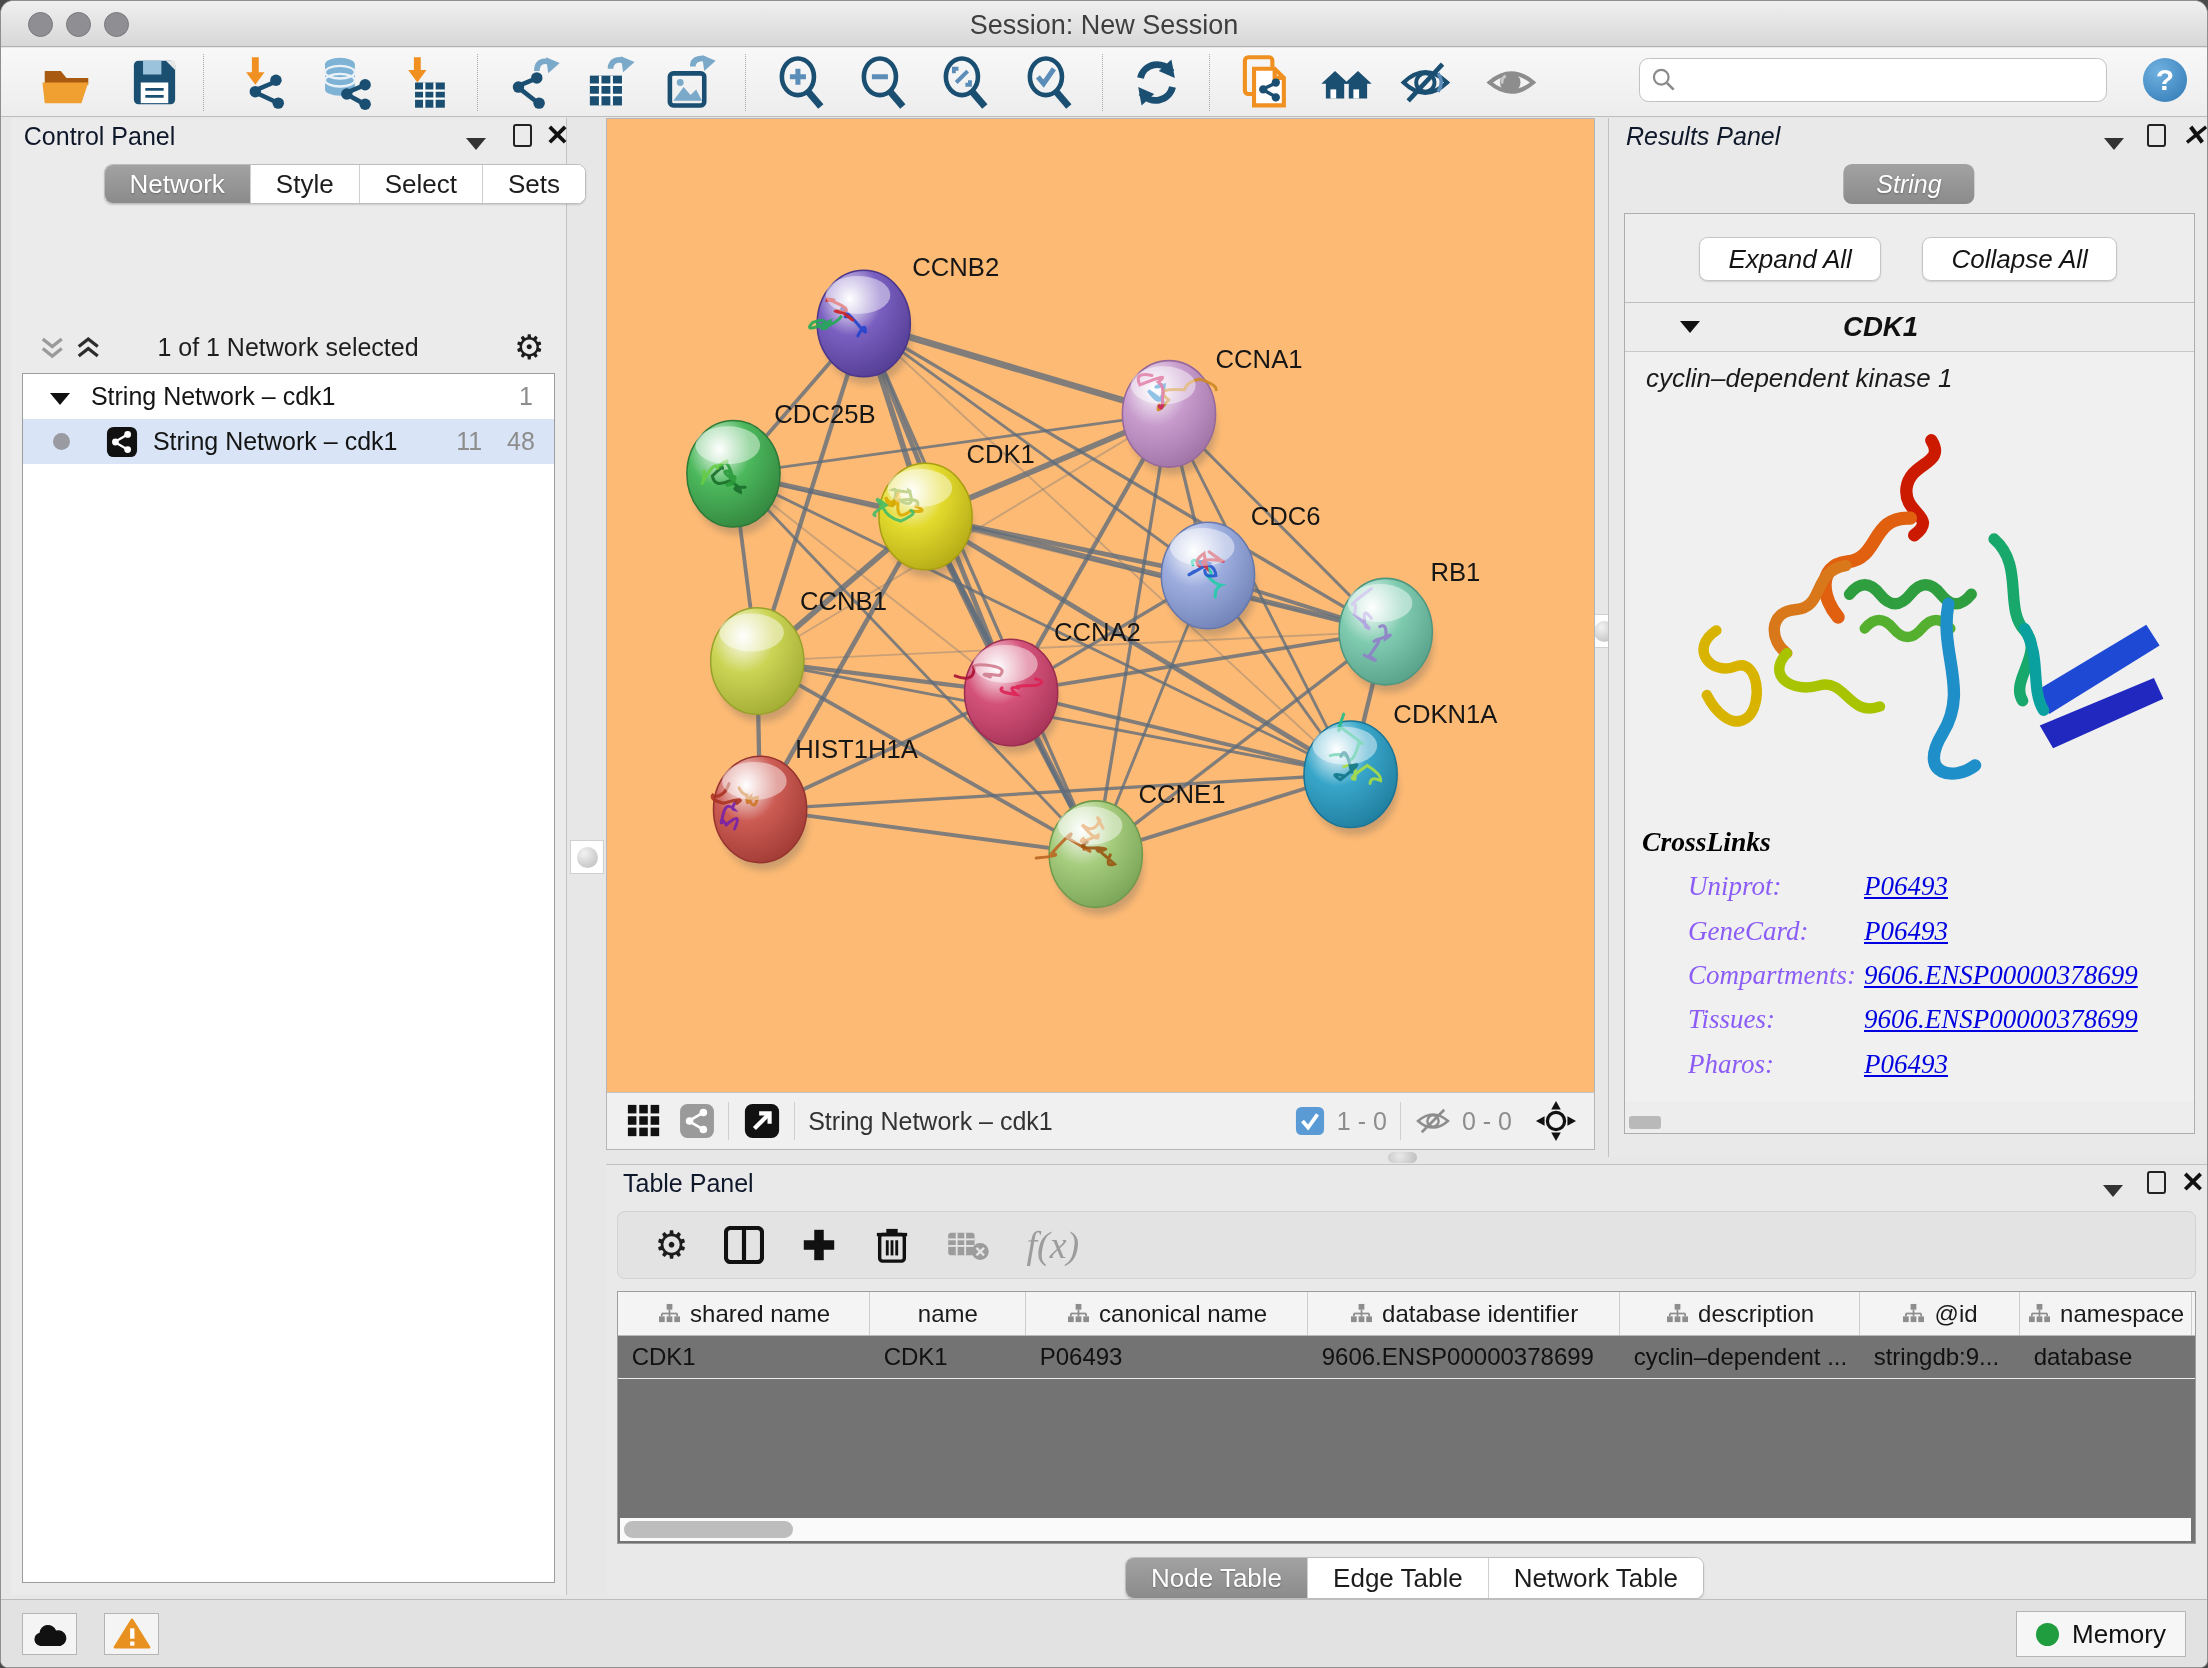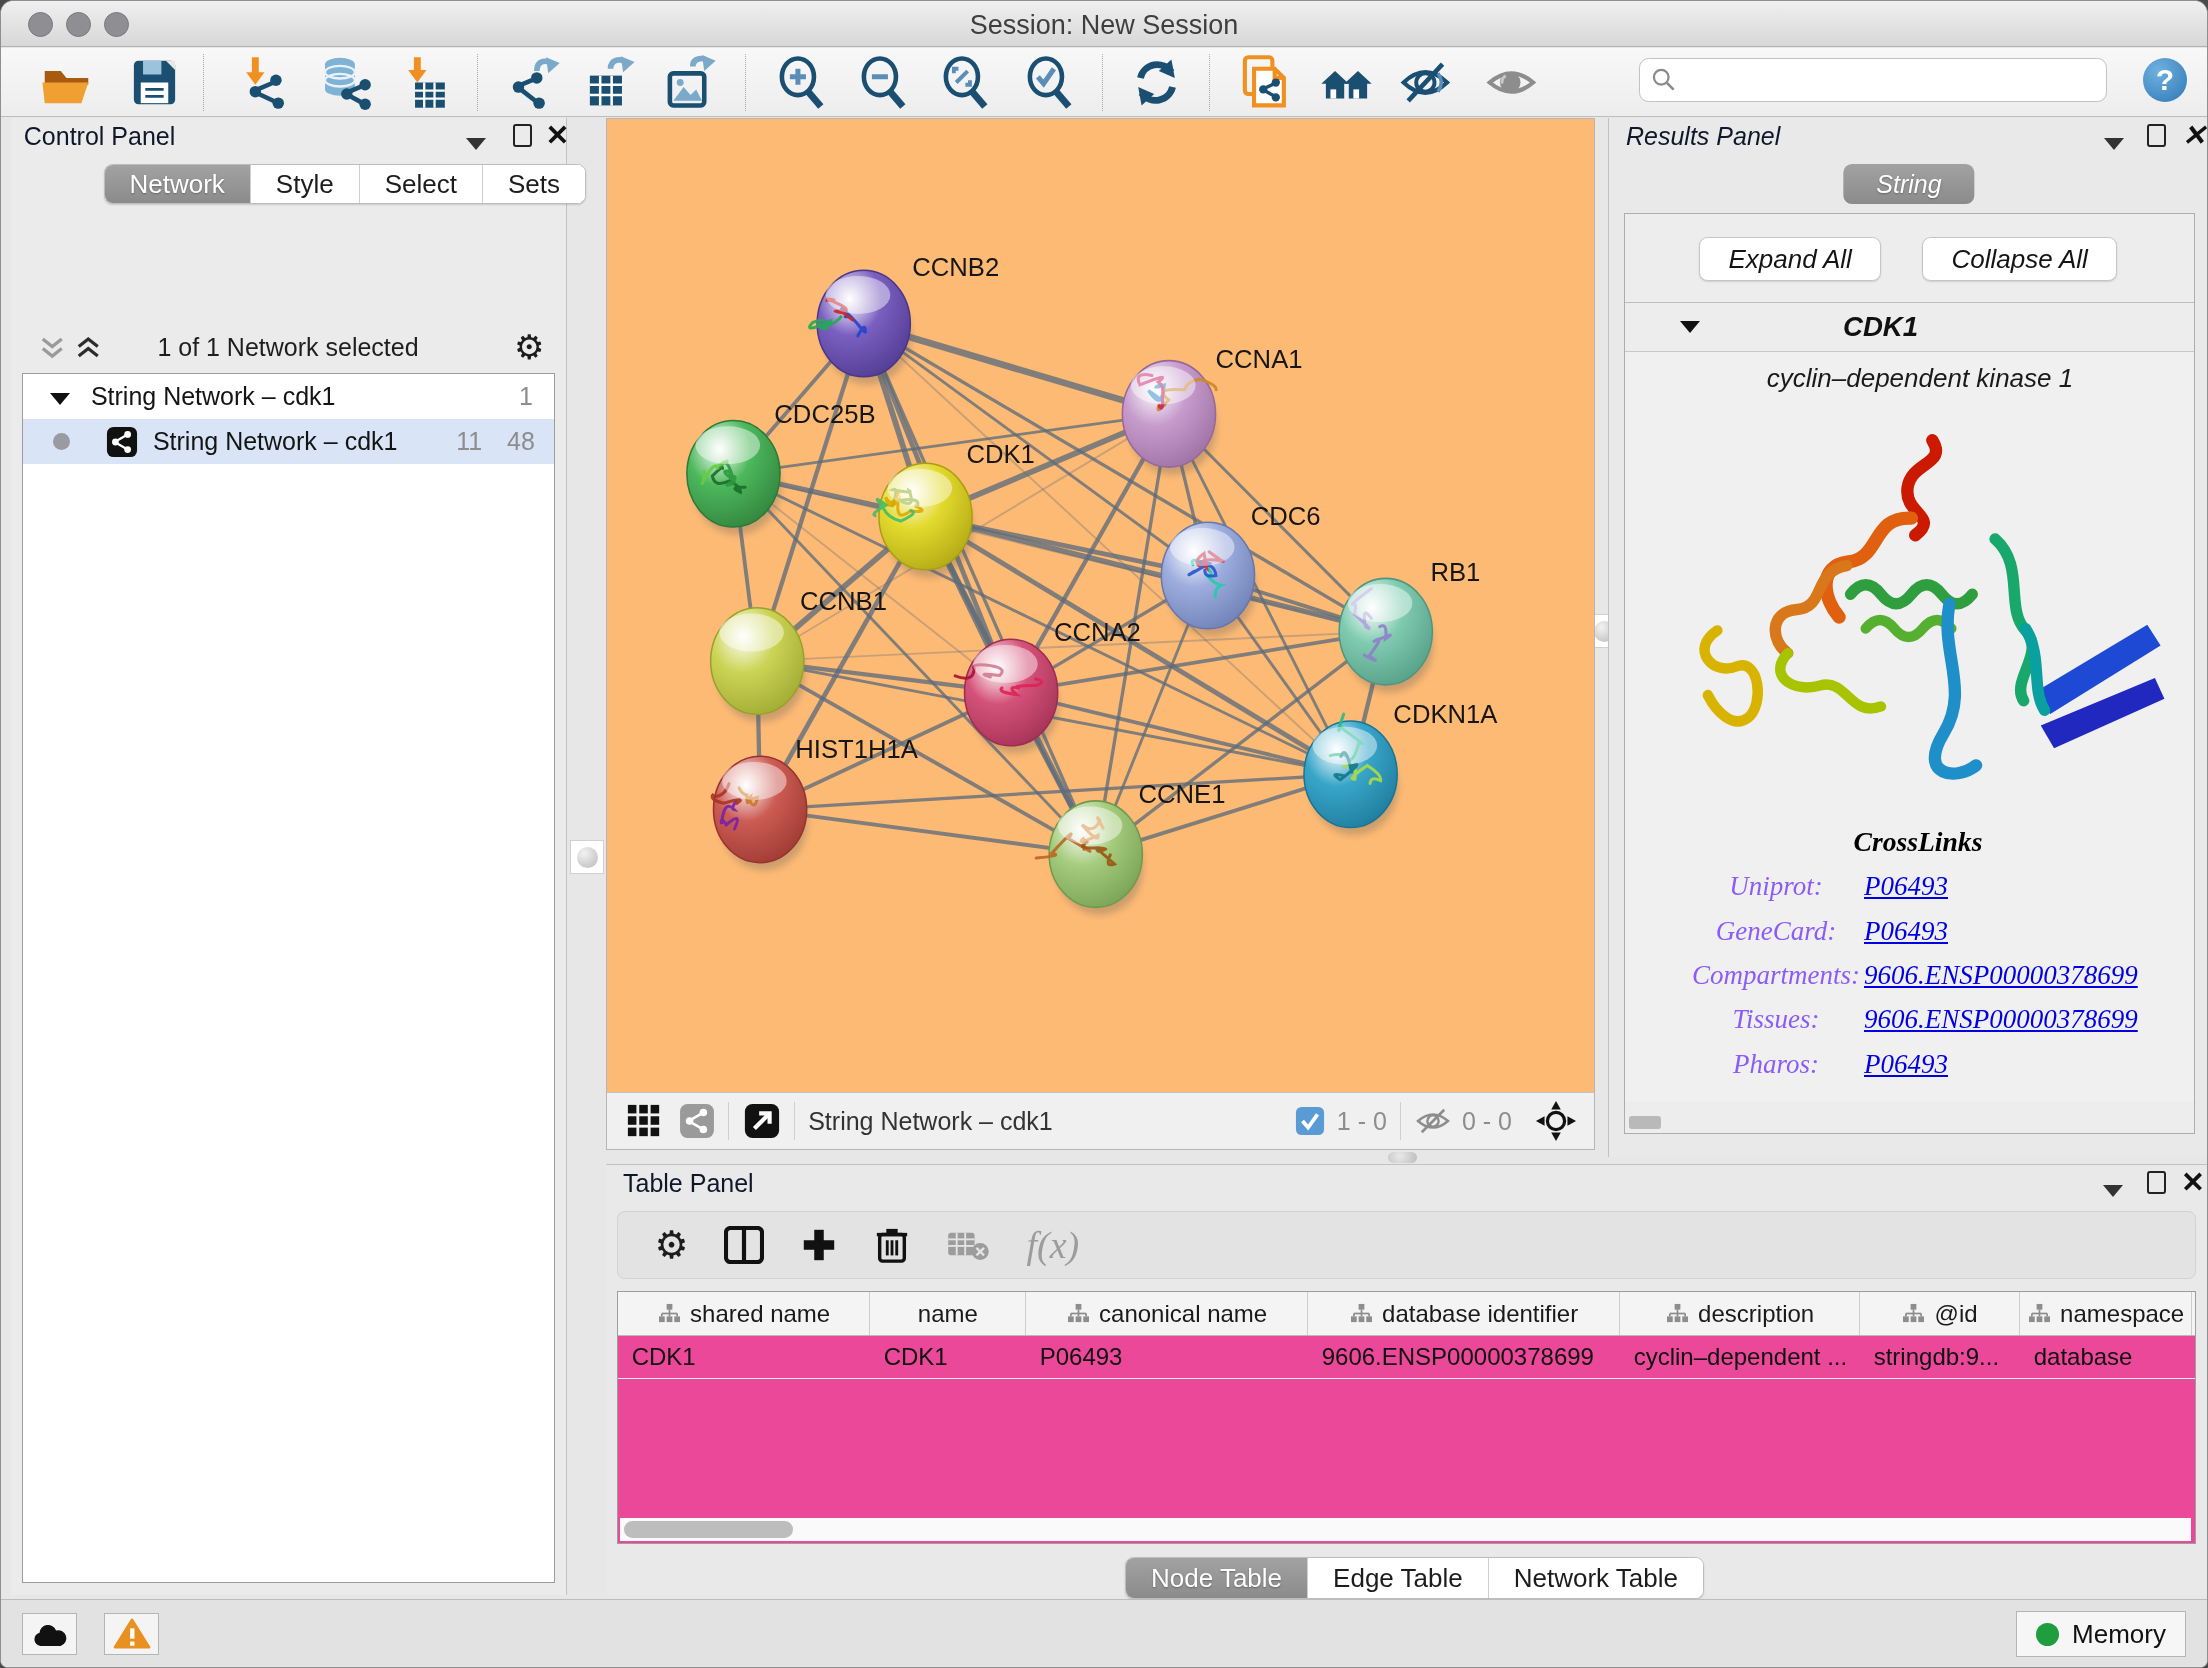--- a/index.html
+++ b/index.html
@@ -65,42 +65,42 @@
                   display:flex; align-items:center; justify-content:center; }
   .split-dot { width:21px; height:21px; border-radius:50%; background:radial-gradient(circle at 35% 30%, #f2f2f2, #b9b9b9); }
   .hsplit-pill { position:absolute; width:28.5px; height:11.4px; border-radius:5.7px;
                  background:radial-gradient(circle at 40% 35%, #e8e8e8, #bdbdbd); }
 
   
   .results-panel { position:absolute; left:1607px; top:117px; width:601px; height:1039px; background:#e9e9e9; border-left:1.9px solid #c2c2c2;font-style:italic; }
   .stringtab { position:absolute; left:50%; transform:translateX(-50%); top:46px; height:40px; padding:0 33px;
                background:linear-gradient(#a2a2a2,#8b8b8b); color:#fff; font-size:25px; border-radius:8.6px;
                display:flex; align-items:center; text-shadow:0 1px 1.9px rgba(0,0,0,.3); }
-  .rbox { position:absolute; left:15px; top:95px; width:571px; height:921px; border:1.9px solid #adadad; background:#ededed;text-align:center; }
+  .rbox { position:absolute; left:15px; top:95px; width:571px; height:921px; border:1.9px solid #adadad; background:#ededed; }
   .rbtnrow { position:relative; width:100%; height:89px; border-bottom:1.9px solid #bdbdbd; }
   .rbtn { position:absolute; top:23px; height:44px; padding:0 28.5px; background:#fff; border:1px solid #c4c4c4;
           border-radius:8.6px; font-size:26px; color:#141414; display:flex; align-items:center;
           box-shadow:0 1px 1.9px rgba(0,0,0,.12); }
   .generow { position:relative; width:100%; height:49px; display:flex; align-items:center; border-bottom:1px solid #c9c9c9; }
   .genename { font-size:27.6px; font-weight:bold; color:#111; margin-left:143px; }
   .descrow { font-size:26px; color:#1a1a1a; padding:11.4px 0 9.5px 21px; background:#f0f0f0; }
   .protein { position:relative; width:100%; height:409px; background:#f0f0f0; }
   .xlinks { background:#f0f0f0; font-family:"Liberation Serif", serif; padding:13.3px 0 7.6px 17px; }
   .xl-title { font-size:27.6px; font-weight:bold; color:#000; margin-bottom:9.5px; }
   .xlrow { display:flex; font-size:27px; margin:13.3px 0 13.3px 21px; }
   .xlrow .lbl { width:176px; color:#8b5cf6;margin-left:25px; }
   .xlrow .val { color:#0000e0; text-decoration:underline; }
   .rscroll { position:absolute; left:3.8px; bottom:3.8px; width:32px; height:13.3px; background:#b9b9b9; border-radius:2.9px; }
 
   
   .table-panel { position:absolute; left:605px; top:1163px; width:1604px; height:431px; background:#e9e9e9; border-top:1.9px solid #c2c2c2; }
   .tp-toolbar { position:absolute; left:11.4px; top:46px; width:1579px; height:68px; background:#e3e3e3;
                 border:1px solid #d2d2d2; border-radius:7.6px; display:flex; align-items:center; }
   .tpi { margin-left:36px; display:flex; align-items:center; }
-  .tablebox { position:absolute; left:11.4px; top:126px; width:1579px; height:253px; background:#ec4899; border:1.9px solid #9d9d9d; }
+  .tablebox { position:absolute; left:11.4px; top:126px; width:1579px; height:253px; background:#737373; border:1.9px solid #9d9d9d; }
   .thead { display:flex; height:44px; background:#f4f4f4; border-bottom:1.9px solid #b9b9b9; }
   .th { display:flex; align-items:center; font-size:24px; color:#1a1a1a; border-right:1px solid #cdcdcd;
         overflow:hidden; white-space:nowrap; justify-content:center; gap:9.5px; flex:none; }
   .trowdata { display:flex; height:43px; border-bottom:1px solid #eee; }
   .td { font-size:24px; color:#111; padding-left:13.3px; display:flex; align-items:center; overflow:hidden;
         white-space:nowrap; flex:none; }
   .hscroll { position:absolute; left:1.9px; bottom:1.9px; width:1571px; height:23px; background:#fafafa; }
   .hthumb { position:absolute; left:3.8px; top:2.9px; width:169px; height:17px; background:#bdbdbd; border-radius:8.6px; }
   .bottabs { position:absolute; left:519px; top:392px; display:flex; height:42px; border:1px solid #bdbdbd;
              border-radius:8.6px; overflow:hidden; background:#fff; box-shadow:0 1px 1.9px rgba(0,0,0,.15); }

